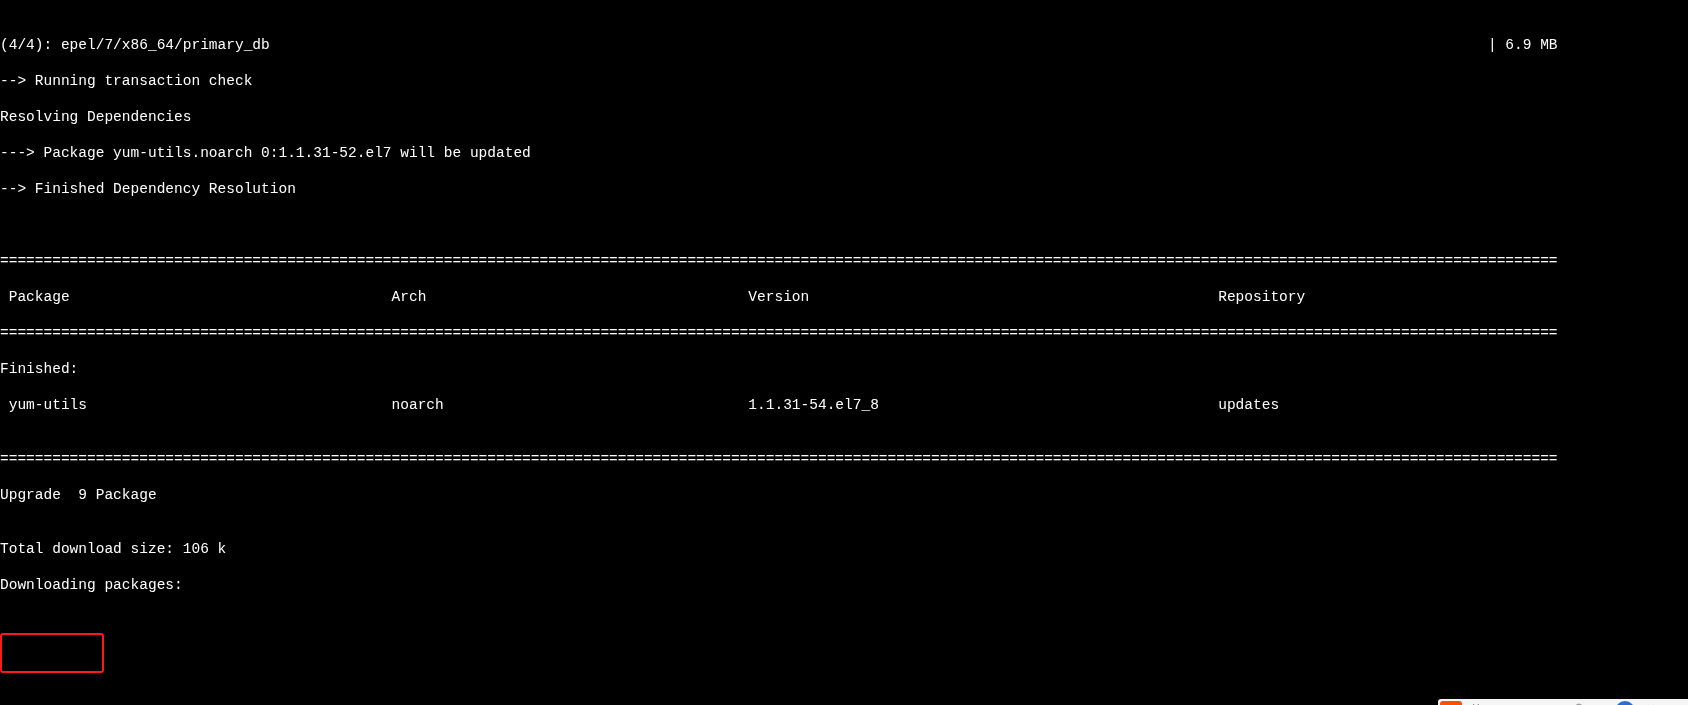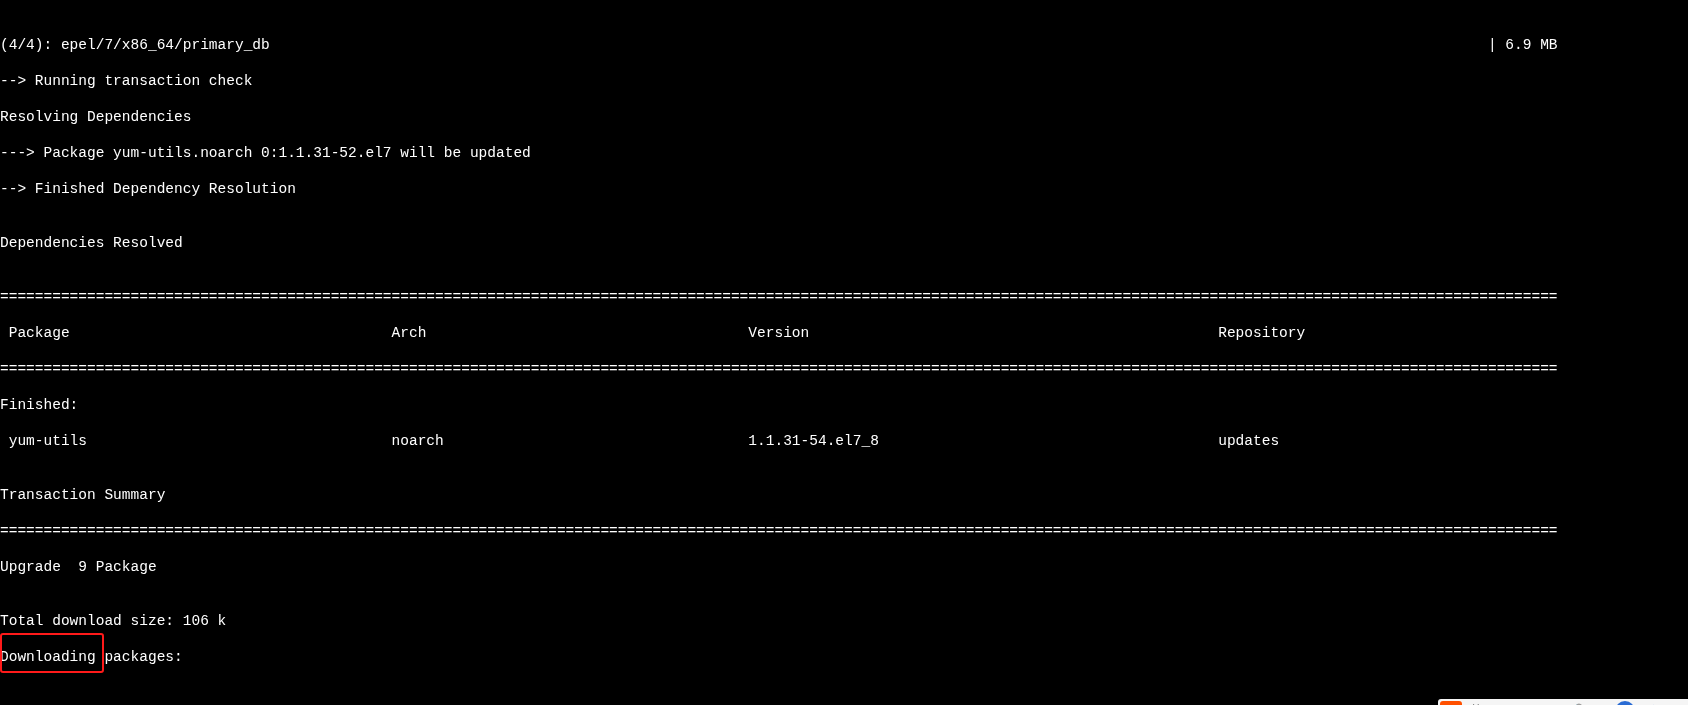--- a/index.html
+++ b/index.html
@@ -90,29 +90,27 @@
 
 
 
 <div class="terminal">
 <div class="line">(4/4): epel/7/x86_64/primary_db                                                                                                                                            | 6.9 MB  00:00:01</div>
 <div class="line">--&gt; Running transaction check</div>
 <div class="line">Resolving Dependencies</div>
 <div class="line">---&gt; Package yum-utils.noarch 0:1.1.31-52.el7 will be updated</div>
 <div class="line">--&gt; Finished Dependency Resolution</div>
 <div class="line"></div>
-<div class="line">Dependencies Resolved</div>
 <div class="line"></div>
 <div class="line">==============================================================================================================================================================================================</div>
 <div class="line"> Package                                     Arch                                     Version                                               Repository                                   Size</div>
 <div class="line">==============================================================================================================================================================================================</div>
 <div class="line">Finished:</div>
 <div class="line"> yum-utils                                   noarch                                   1.1.31-54.el7_8                                       updates                                      122 k</div>
 <div class="line"></div>
-<div class="line">Transaction Summary</div>
 <div class="line">==============================================================================================================================================================================================</div>
 <div class="line">Upgrade  9 Package</div>
 <div class="line"></div>
 <div class="line">Total download size: 106 k</div>
 <div class="line">Downloading packages:</div>
 
 
 
 
 

